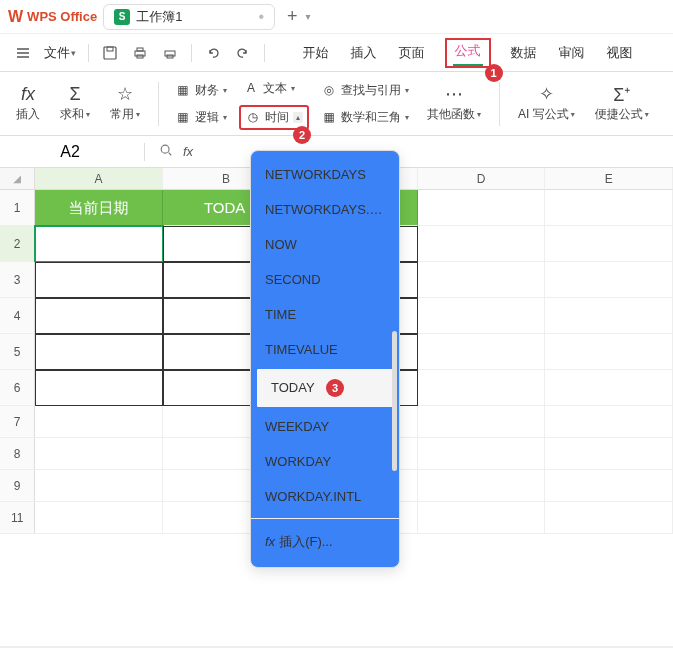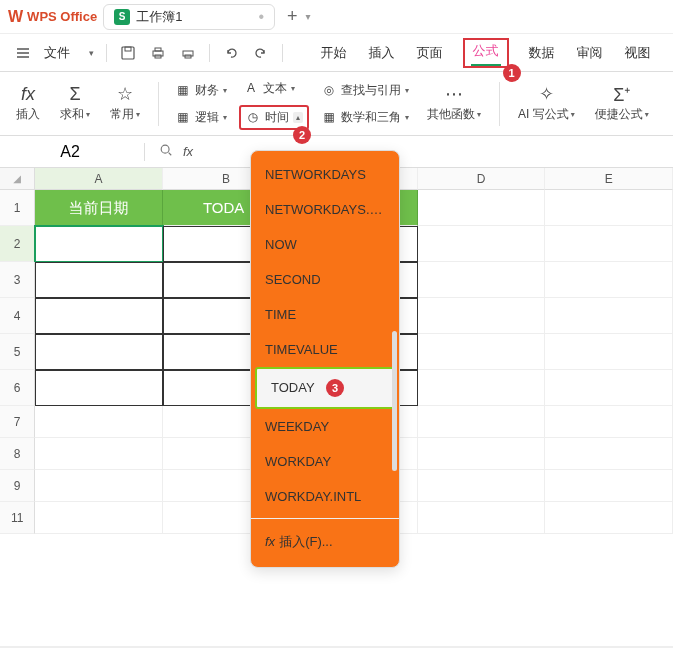--- a/index.html
+++ b/index.html
@@ -10,21 +10,21 @@
 .wps-logo-icon { color: #d94b2b; font-size: 16px; font-weight: bold; }
 .doc-tab { display: flex; align-items: center; gap: 6px; border: 1px solid #ddd; border-radius: 6px; padding: 4px 10px; height: 26px; background: #fff; }
 .doc-tab-s { background: #1a9e5c; color: #fff; width: 16px; height: 16px; border-radius: 3px; display: inline-flex; align-items: center; justify-content: center; font-size: 10px; font-weight: bold; }
 .doc-dot { color: #bbb; margin-left: 70px; font-size: 16px; }
 .plus { font-size: 18px; color: #666; margin-left: 6px; }
 .tab-chevron { color: #999; font-size: 10px; margin-left: 2px; }
 
 .menubar { height: 38px; display: flex; align-items: center; padding: 0 10px; gap: 4px; border-bottom: 1px solid #ddd; }
 .menu-icon-btn { width: 26px; height: 26px; display: inline-flex; align-items: center; justify-content: center; color: #555; border-radius: 4px; }
 .menu-icon-btn svg { width: 16px; height: 16px; }
-.file-btn { display: flex; align-items: center; gap: 19px; color: #333; padding: 3px 4px; text-align: right; }
+.file-btn { display: flex; align-items: center; gap: 1px; color: #333; padding: 3px 4px; text-align: right; }
 .file-chev { font-size: 9px; color: #666; }
 .vline { width: 1px; height: 18px; background: #ddd; margin: 0 4px; }
 .menu-tabs { display: flex; gap: 18px; margin-left: 28px; }
 .menu-tab { color: #333; padding: 6px 2px; }
 .menu-tab.active { color: #ec4899; border-bottom: 2px solid #1a9e5c; font-weight: 500; }
 .formula-tab-box { border: 2px solid #d9363e; padding: 2px 6px; position: relative; }
 .annot-badge { position: absolute; width: 18px; height: 18px; background: #d9363e; color: #fff; border-radius: 50%; font-size: 11px; display: flex; align-items: center; justify-content: center; font-weight: bold; }
 
 .ribbon { height: 64px; border-bottom: 1px solid #ddd; display: flex; align-items: center; padding: 4px 10px; gap: 8px; }
 .ribbon-grp { display: flex; flex-direction: column; align-items: center; gap: 2px; padding: 0 6px; color: #444; }
@@ -46,23 +46,23 @@
 .colhdr-row { display: flex; height: 22px; }
 .corner { width: 36px; border-right: 1px solid #ddd; border-bottom: 1px solid #ddd; background: #f7f7f7; display:flex; align-items:center; justify-content:center; color:#aaa; font-size:10px;}
 .colhdr { width: 130px; border-right: 1px solid #eee; border-bottom: 1px solid #ddd; background: #fafafa; text-align: center; font-size: 12px; color: #555; line-height: 22px; }
 .row { display: flex; height: 36px; }
 .rowhdr { width: 36px; border-right: 1px solid #ddd; border-bottom: 1px solid #eee; background: #fafafa; text-align: center; font-size: 12px; color: #555; line-height: 36px; }
 .cell { width: 130px; border-right: 1px solid #eee; border-bottom: 1px solid #eee; }
 
 .hdr-cell-green { background: #6fbf4b; color: #fff; text-align: center; line-height: 36px; font-size: 15px; border-right: 1px solid #5aa63d; }
 .active-cell { outline: 2px solid #1a9e5c; outline-offset: -1px; }
 
-.dropdown { position: absolute; left: 250px; top: 150px; width: 150px; background: #f97316; border: 1px solid #ddd; border-radius: 8px; box-shadow: 0 4px 14px rgba(0,0,0,0.12); padding: 6px 0; z-index: 50; }
+.dropdown { position: absolute; left: 250px; top: 150px; width: 150px; background: #3b82f6; border: 1px solid #ddd; border-radius: 8px; box-shadow: 0 4px 14px rgba(0,0,0,0.12); padding: 6px 0; z-index: 50; }
 .dd-item { padding: 10px 14px; font-size: 13px; color: #333; white-space: nowrap; overflow: hidden; text-overflow: ellipsis; }
-.dd-item.highlight { border: 2px solid #84cc16; border-radius: 3px; background: #f5f5f5; position: relative; margin: 0 4px; }
+.dd-item.highlight { border: 2px solid #3b82f6; border-radius: 3px; background: #f5f5f5; position: relative; margin: 0 4px; }
 .dd-sep { height: 1px; background: #eee; margin: 4px 0; }
 .dd-scroll { position: absolute; right: 2px; top: 180px; width: 5px; height: 140px; background: #ddd; border-radius: 3px; }
 
 .footer-line { position:absolute; bottom:0; left:0; right:0; height:2px; background:#eee;}
 </style>
 </head>
 <body>
 
 <div class="titlebar">
   <div class="wps-logo">
@@ -244,21 +244,21 @@
     <div class="colhdr" style="background:#e8f3e2">A</div>
     <div class="colhdr">B</div>
     <div class="colhdr"></div>
     <div class="colhdr">D</div>
     <div class="colhdr">E</div>
   </div>
 
   <div class="row">
     <div class="rowhdr">1</div>
     <div class="cell hdr-cell-green">当前日期</div>
-    <div class="cell hdr-cell-green" style="border-right:6px solid #1d4ed8">TODA</div>
+    <div class="cell hdr-cell-green" style="border-right:4px solid #1d4ed8">TODA</div>
     <div class="cell hdr-cell-green" style="background:#6fbf4b"></div>
     <div class="cell"></div>
     <div class="cell"></div>
   </div>
 
   <div class="row">
     <div class="rowhdr" style="background:#e8f3e2">2</div>
     <div class="cell active-cell" style="border:1px solid #333"></div>
     <div class="cell" style="border:1px solid #333"></div>
     <div class="cell" style="border:1px solid #333"></div>

